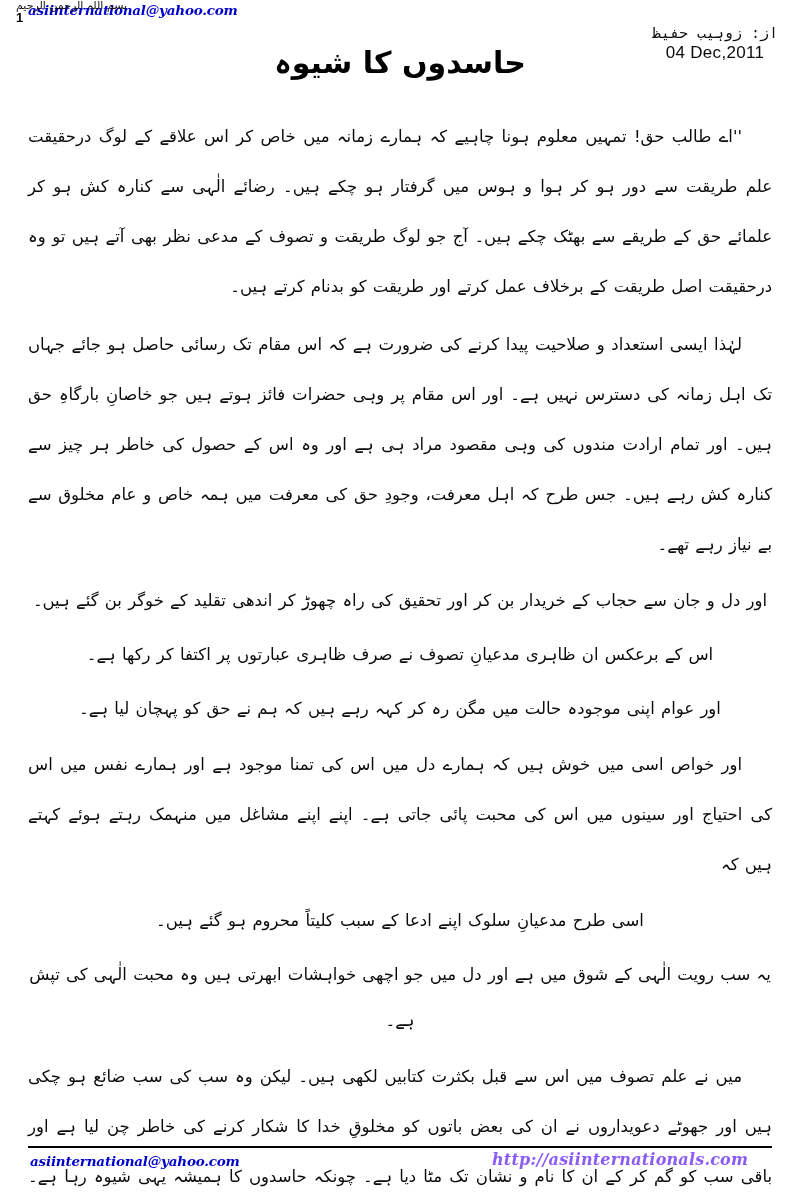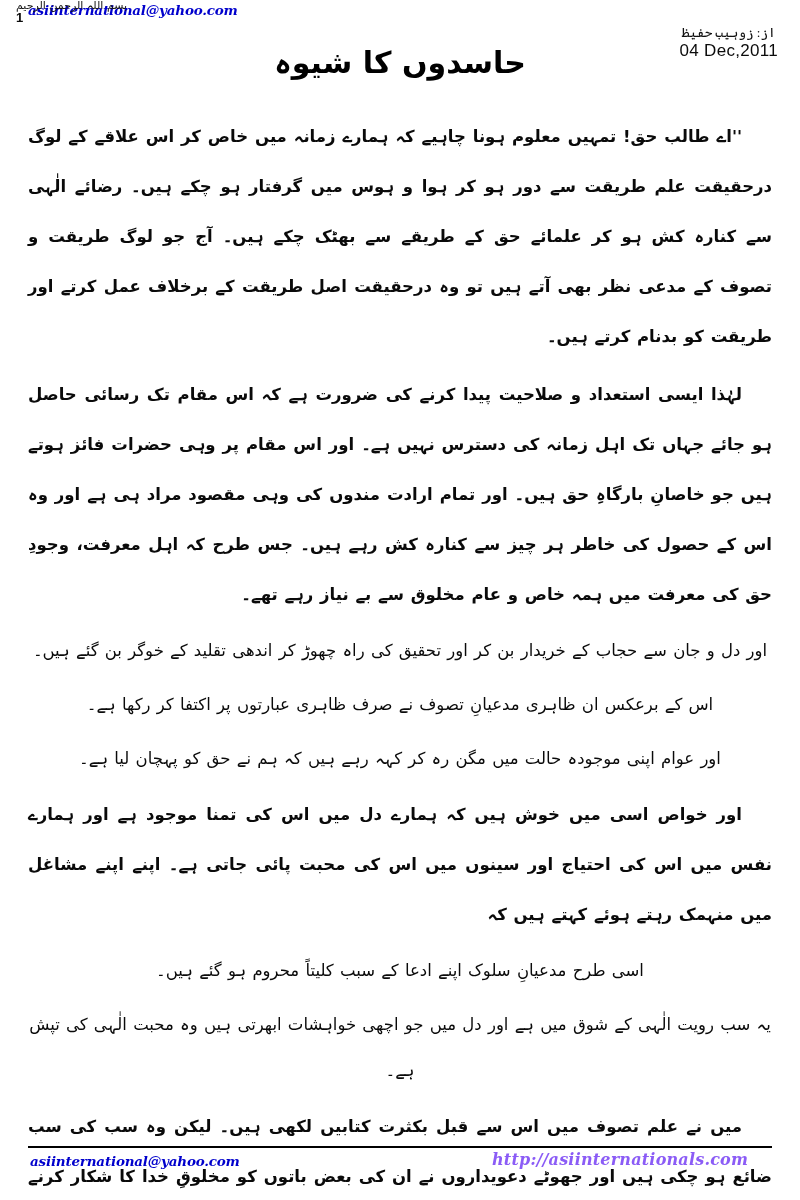--- a/index.html
+++ b/index.html
@@ -63,22 +63,22 @@
     direction: ltr;
   }
   .byline-block {
     position: absolute;
     top: 26px;
     right: 22px;
     text-align: center;
     direction: rtl;
   }
   .byline-author {
-    font-family: Liberation Serif, serif;
-    font-size: 13px;
+    font-family: Liberation Mono, monospace;
+    font-size: 15px;
     color: #111111;
     white-space: nowrap;
     line-height: 1.15;
   }
   .byline-date {
     font-family: "Liberation Sans", sans-serif;
     font-size: 17px;
     color: #0b0b0b;
     direction: ltr;
     white-space: nowrap;
@@ -114,21 +114,20 @@
     font-size: 16.5px;
     line-height: 50px;
     color: #0a0a0a;
     direction: rtl;
     text-align: justify;
     text-align-last: center;
     word-spacing: 1px;
   }
   .para.indent {
     text-indent: 30px;
-    font-weight: bold;
   }
   .para.center {
     text-align: center;
     text-align-last: center;
   }
   .para.tight {
     line-height: 46px;
   }
   .para.block-just {
     text-align: justify;

